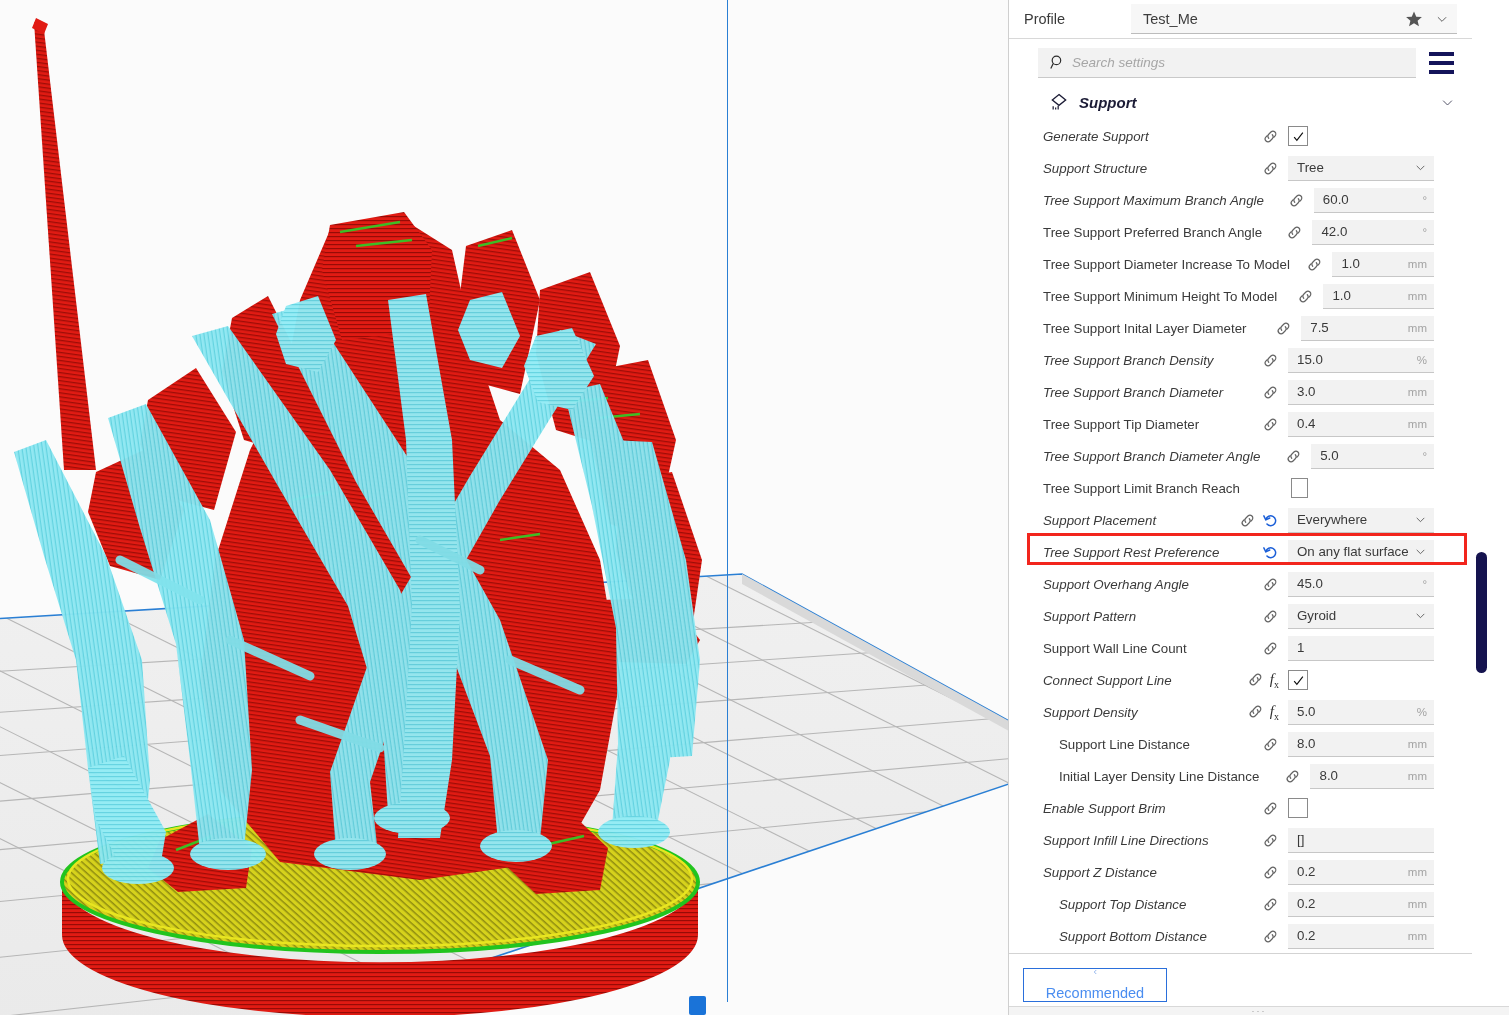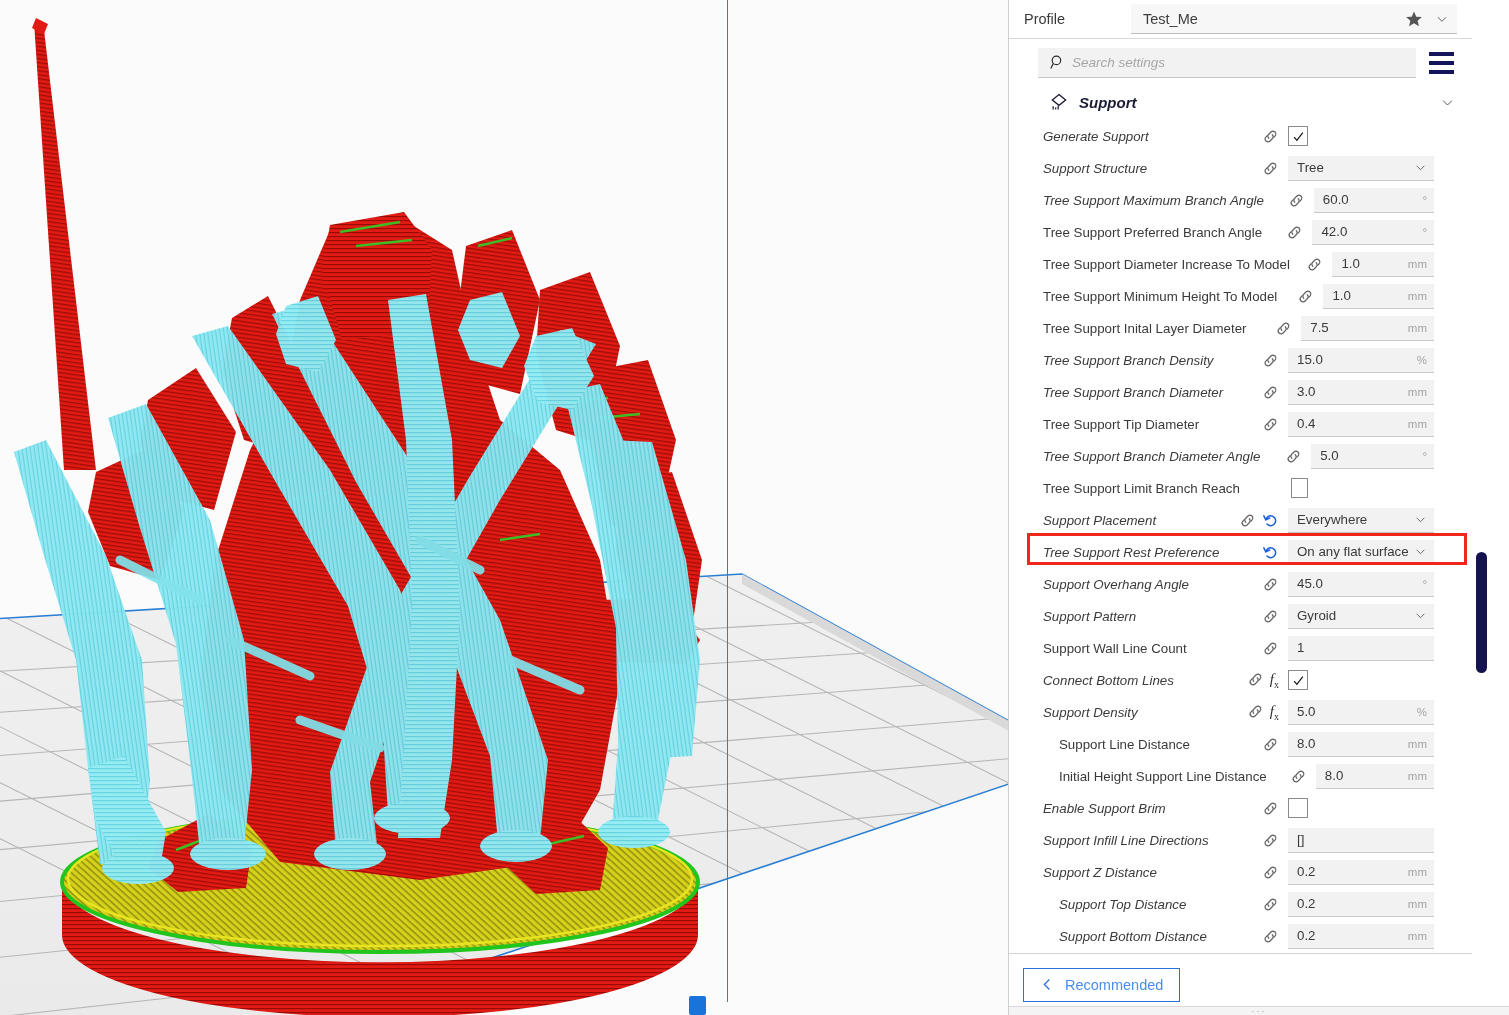--- a/index.html
+++ b/index.html
@@ -190,20 +190,21 @@
     padding-left: 14px;
     background: #fff;
   }
   #recommended-btn {
     height: 34px; min-width: 144px;
     border: 1px solid #2a6fdb;
     background: #fff;
     display: flex; align-items: center; justify-content: center;
     gap: 10px; padding: 0 16px;
     cursor: pointer;
+    flex-direction: column;
   }
   #recommended-btn .lchev { width: 15px; height: 15px; stroke: #2a6fdb; stroke-width: 2; fill: none; }
   #recommended-label { font-size: 14.5px; color: #4a8df0; }
 
   #bottom-grip {
     position: absolute; left: 1009px; bottom: 0; width: 500px; height: 9px;
     background: #f4f4f4; border-top: 1px solid #d8d8d8;
     display: flex; align-items: center; justify-content: center;
   }
   #bottom-grip .dots { font-size: 9px; color: #9a9a9a; letter-spacing: 2px; line-height: 6px; }
@@ -679,21 +680,21 @@
                 <path d="M9.5 14.5 A4 4 0 0 1 9.5 8.8 L12.6 5.7 A4 4 0 0 1 18.3 11.4 L16.6 13.1"></path>
                 <path d="M14.5 9.5 A4 4 0 0 1 14.5 15.2 L11.4 18.3 A4 4 0 0 1 5.7 12.6 L7.4 10.9"></path>
               </g>
             </svg>
           </div>
           <div class="field">
             <span class="fval">1</span>
           </div>
         </div>
         <div class="srow">
-          <div class="slabel it">Connect Bottom Lines</div>
+          <div class="slabel it">Connect Support Line</div>
           <div class="icons">
             <svg class="link-icon" viewBox="0 0 24 24">
               <g fill="none" stroke="#636363" stroke-width="1.7" stroke-linecap="round">
                 <path d="M9.5 14.5 A4 4 0 0 1 9.5 8.8 L12.6 5.7 A4 4 0 0 1 18.3 11.4 L16.6 13.1"></path>
                 <path d="M14.5 9.5 A4 4 0 0 1 14.5 15.2 L11.4 18.3 A4 4 0 0 1 5.7 12.6 L7.4 10.9"></path>
               </g>
             </svg>
             <span class="fx-icon">f<sub>x</sub></span>
           </div>
           <div class="cbox">
@@ -727,21 +728,21 @@
                 <path d="M14.5 9.5 A4 4 0 0 1 14.5 15.2 L11.4 18.3 A4 4 0 0 1 5.7 12.6 L7.4 10.9"></path>
               </g>
             </svg>
           </div>
           <div class="field">
             <span class="fval">8.0</span>
             <span class="funit">mm</span>
           </div>
         </div>
         <div class="srow">
-          <div class="slabel ind1">Initial Height Support Line Distance</div>
+          <div class="slabel ind1">Initial Layer Density Line Distance</div>
           <div class="icons">
             <svg class="link-icon" viewBox="0 0 24 24">
               <g fill="none" stroke="#636363" stroke-width="1.7" stroke-linecap="round">
                 <path d="M9.5 14.5 A4 4 0 0 1 9.5 8.8 L12.6 5.7 A4 4 0 0 1 18.3 11.4 L16.6 13.1"></path>
                 <path d="M14.5 9.5 A4 4 0 0 1 14.5 15.2 L11.4 18.3 A4 4 0 0 1 5.7 12.6 L7.4 10.9"></path>
               </g>
             </svg>
           </div>
           <div class="field">
             <span class="fval">8.0</span>

